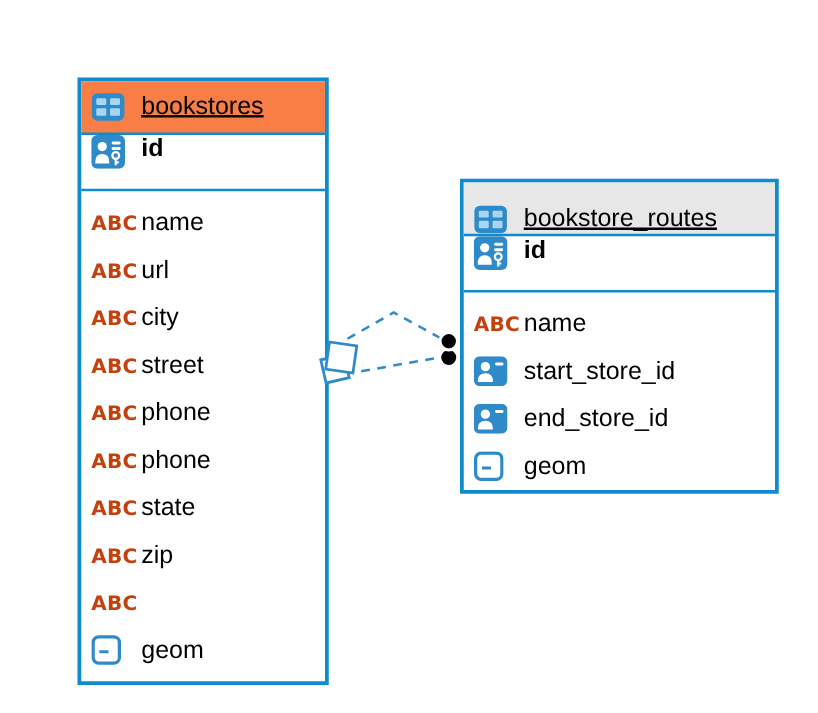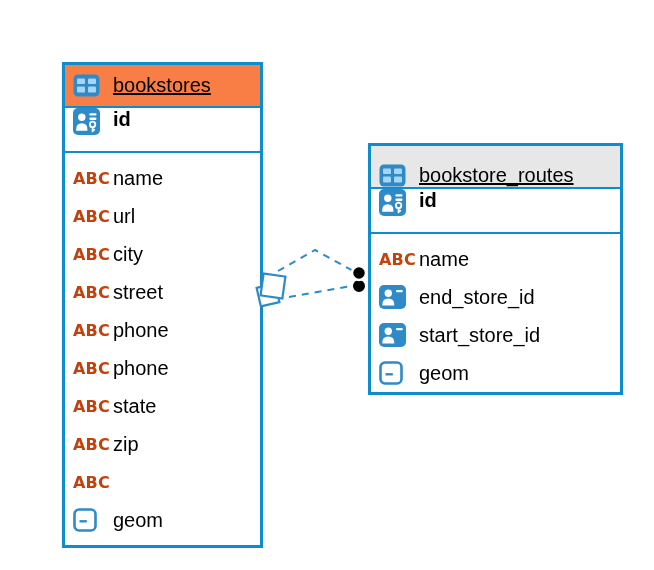--- a/index.html
+++ b/index.html
@@ -162,32 +162,32 @@
       </div>
       <div class="crow">
         <span class="islot">
           <svg width="27" height="24" viewBox="0 0 27 24">
             <rect width="27" height="24" rx="5" fill="#2e8ac8"></rect>
             <circle cx="9.3" cy="8.3" r="3.7" fill="#fff"></circle>
             <path d="M3.3 19.8 q0 -6.2 6 -6.2 q6 0 6 6.2 v0.7 h-12 z" fill="#fff"></path>
             <rect x="17" y="5" width="6.8" height="2.3" rx="1.1" fill="#fff"></rect>
           </svg>
         </span>
-        <span>end_store_id</span>
+        <span>start_store_id</span>
       </div>
       <div class="crow">
         <span class="islot">
           <svg width="27" height="24" viewBox="0 0 27 24">
             <rect width="27" height="24" rx="5" fill="#2e8ac8"></rect>
             <circle cx="9.3" cy="8.3" r="3.7" fill="#fff"></circle>
             <path d="M3.3 19.8 q0 -6.2 6 -6.2 q6 0 6 6.2 v0.7 h-12 z" fill="#fff"></path>
             <rect x="17" y="5" width="6.8" height="2.3" rx="1.1" fill="#fff"></rect>
           </svg>
         </span>
-        <span>start_store_id</span>
+        <span>end_store_id</span>
       </div>
       <div class="crow">
         <span class="islot">
           <svg width="24" height="24" viewBox="0 0 24 24">
             <rect x="1.5" y="1.5" width="21" height="21" rx="4.5" fill="#fff" stroke="#2e8ac8" stroke-width="2.6"></rect>
             <line x1="6.5" y1="13.3" x2="13.8" y2="13.3" stroke="#2e8ac8" stroke-width="2.4"></line>
           </svg>
         </span>
         <span>geom</span>
       </div>

